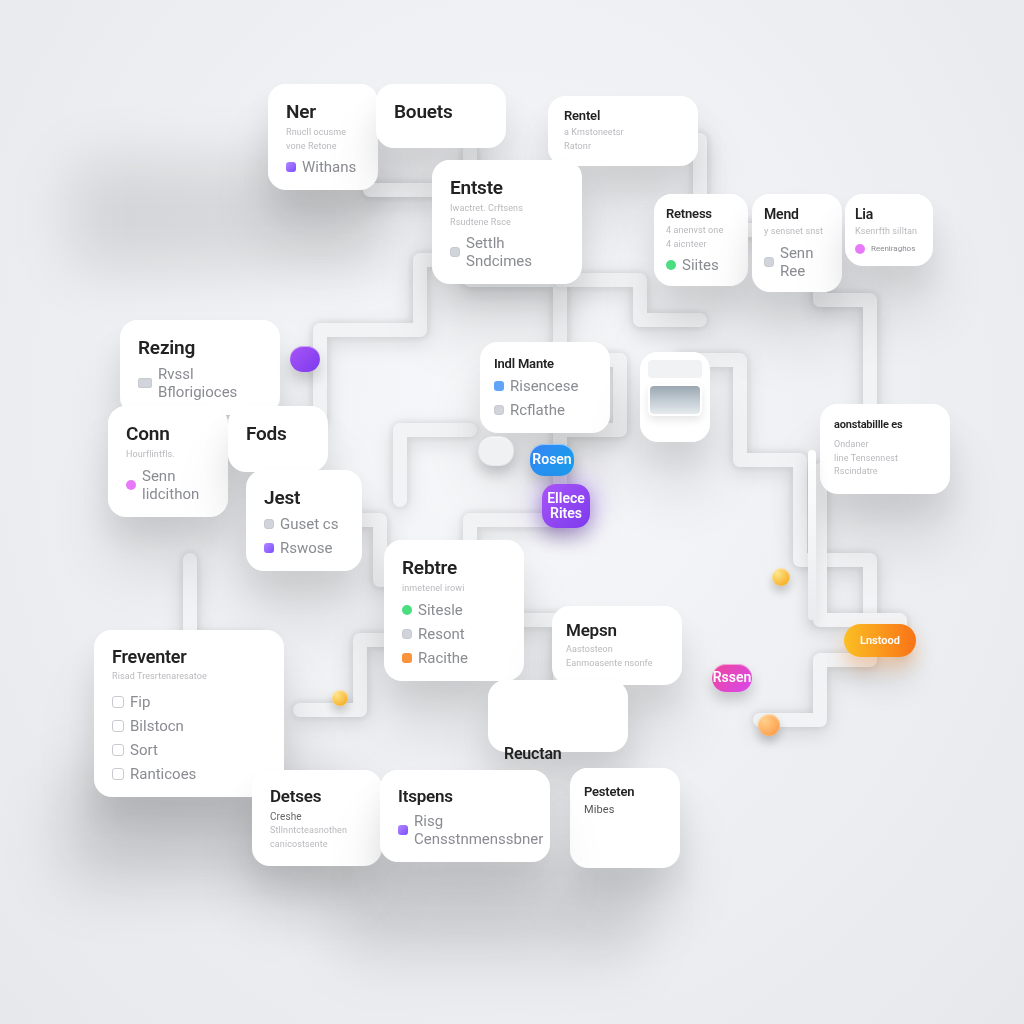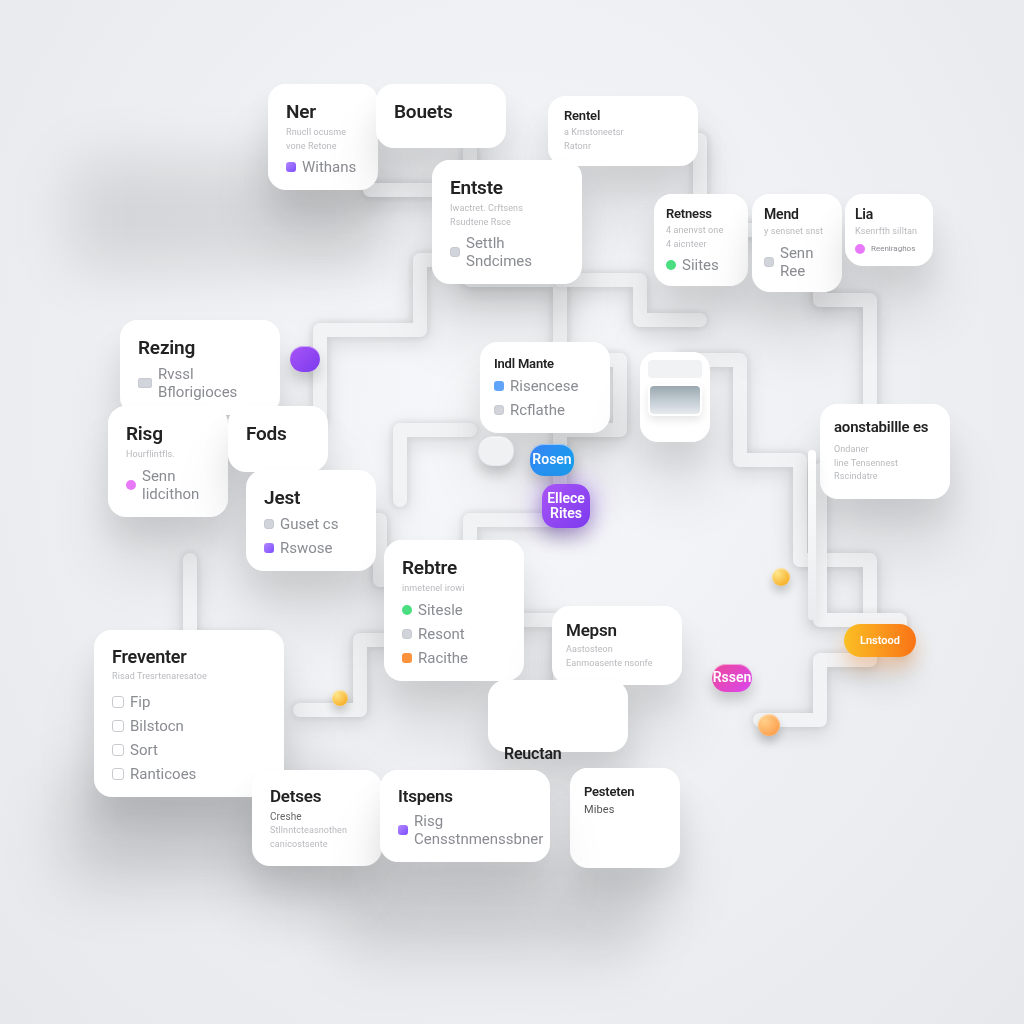--- a/index.html
+++ b/index.html
@@ -202,32 +202,32 @@
   </div>
 
   <div class="card" style="left:120px;top:320px;width:160px;">
     <h3>Rezing</h3>
     <div class="row">
         <span class="dot gray" style="width:14px;height:10px;border-radius:2px;"></span>
         <span class="rowtxt">Rvssl  Bflorigioces</span>
       </div>
   </div>
   <div class="card" style="left:108px;top:406px;width:120px;">
-    <h3>Risg</h3>
+    <h3>Conn</h3>
     <div class="sub">Hourflintfls.</div>
     <div class="row">
         <span class="dot pink round"></span>
         <span class="rowtxt">Senn lidcithon</span>
       </div>
   </div>
   <div class="card" style="left:228px;top:406px;width:100px;height:66px;">
     <h3>Fods</h3>
   </div>
 
-  <div class="card" style="left:246px;top:470px;width:130px;">
+  <div class="card" style="left:246px;top:470px;width:116px;">
     <h3>Jest</h3>
     <div class="row">
         <span class="dot gray"></span>
         <span class="rowtxt">Guset  cs</span>
       </div>
     <div class="row">
         <span class="dot purple"></span>
         <span class="rowtxt">Rswose</span>
       </div>
   </div>
@@ -243,21 +243,21 @@
         <span class="rowtxt">Rcflathe</span>
       </div>
   </div>
 
   <div class="card" style="left:640px;top:352px;width:70px;height:90px;padding:8px;">
     <div style="width:100%;height:18px;border-radius:4px;background:#f1f2f4;margin-bottom:6px;"></div>
     <div class="tinyimg" style="width:100%;"></div>
   </div>
 
   <div class="card" style="left:820px;top:404px;width:130px;padding:14px 14px;">
-    <h3 style="font-size:15px;font-weight:600;">aonstabillle es</h3>
+    <h3 style="font-size:11px;font-weight:600;">aonstabillle es</h3>
     <div class="sub" style="margin-top:8px;">Ondaner</div>
     <div class="sub">line Tensennest</div>
     <div class="sub">Rscindatre</div>
   </div>
 
   <div class="card" style="left:384px;top:540px;width:140px;">
     <h3>Rebtre</h3>
     <div class="sub">inmetenel irowi</div>
     <div class="row">
         <span class="dot green round"></span>

